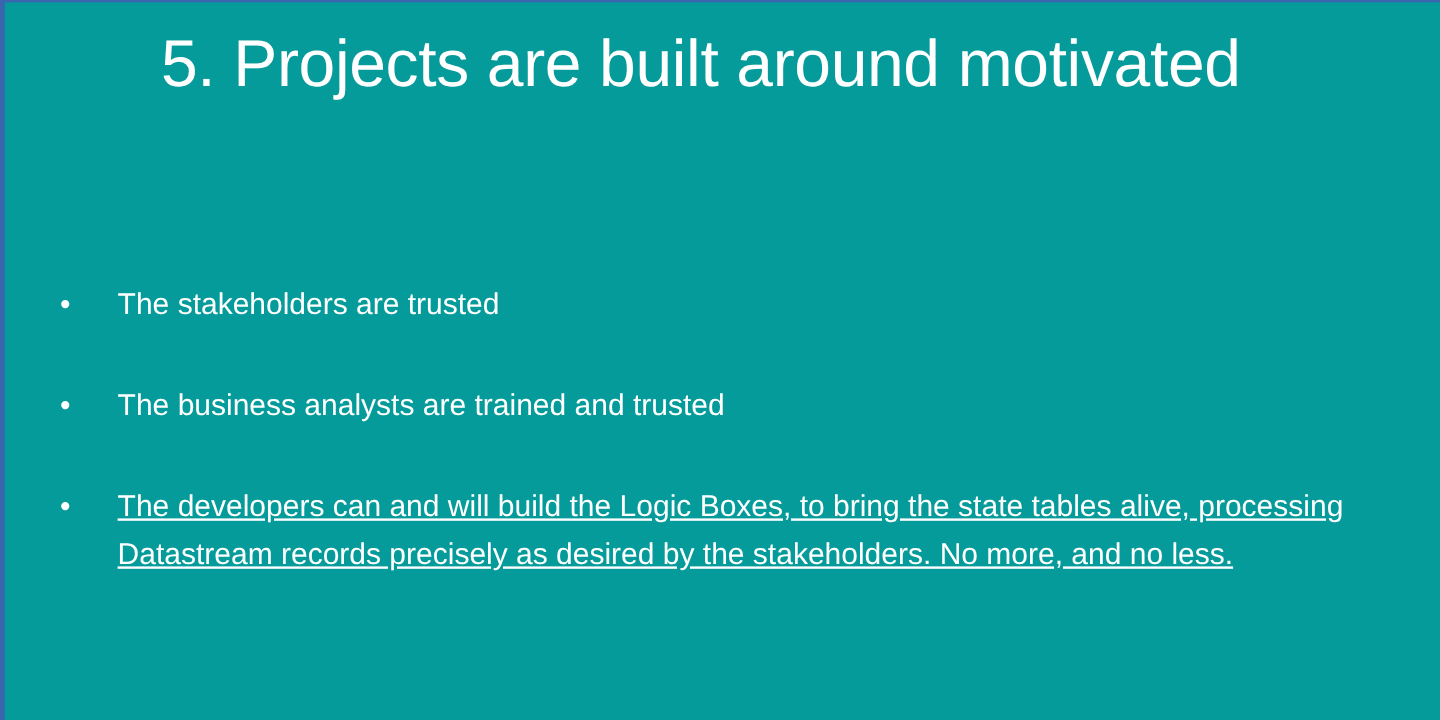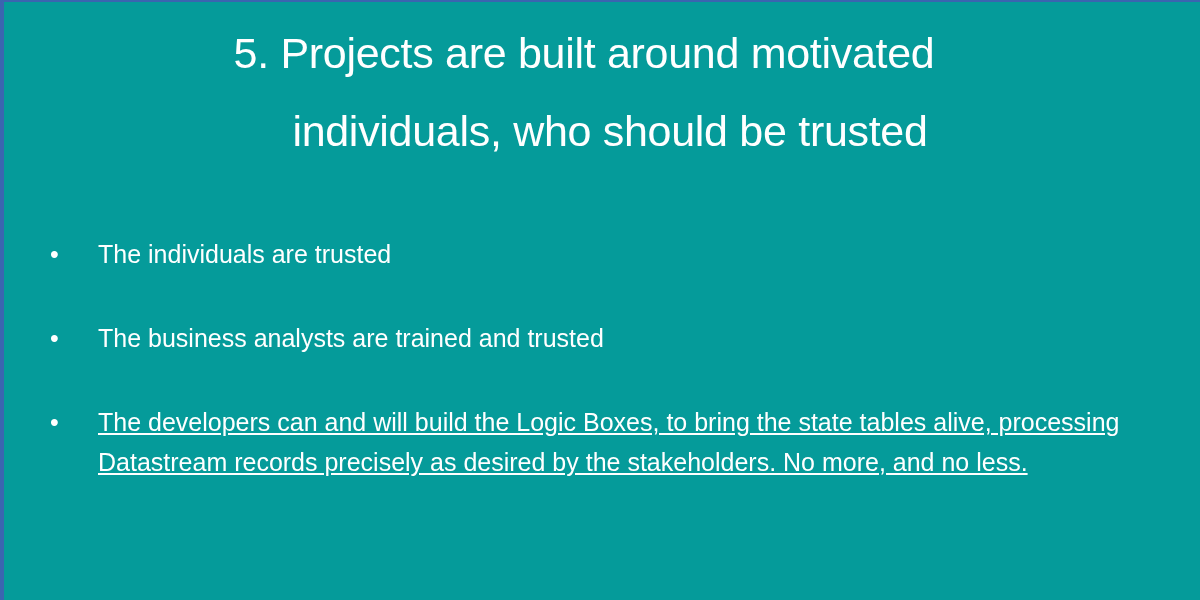--- a/index.html
+++ b/index.html
@@ -31,21 +31,21 @@
     top: 12px;
     width: 1160px;
     text-align: center;
     padding: 0 20px;
     box-sizing: border-box;
   }
 
   .title-line {
     color: #ffffff;
     font-family: "Liberation Sans", sans-serif;
-    font-size: 43px;
+    font-size: 55px;
     font-weight: 400;
     line-height: 78px;
     letter-spacing: -0.3px;
     white-space: nowrap;
   }
   .title-line-2 {
     padding-left: 52px;
   }
 
   .body-block {
@@ -90,28 +90,27 @@
     text-decoration: underline;
   }
 </style>
 </head>
 <body>
 
 <div class="slide">
 
   <div class="title-block">
     <div class="title-line title-line-1">5. Projects are built around motivated</div>
-    <div class="title-line title-line-2">individuals, who should be trusted</div>
   </div>
 
   <div class="body-block">
 
     <div class="bullet bullet-1">
       <span class="bullet-marker">•</span>
-      <span class="bullet-text">The individuals are trusted</span>
+      <span class="bullet-text">The stakeholders are trusted</span>
     </div>
 
     <div class="bullet bullet-2">
       <span class="bullet-marker">•</span>
       <span class="bullet-text">The business analysts are trained and trusted</span>
     </div>
 
     <div class="bullet bullet-3">
       <span class="bullet-marker">•</span>
       <span class="bullet-text">The developers can and will build the Logic Boxes, to bring the state tables alive, processing Datastream records precisely as desired by the stakeholders. No more, and no less.</span>

